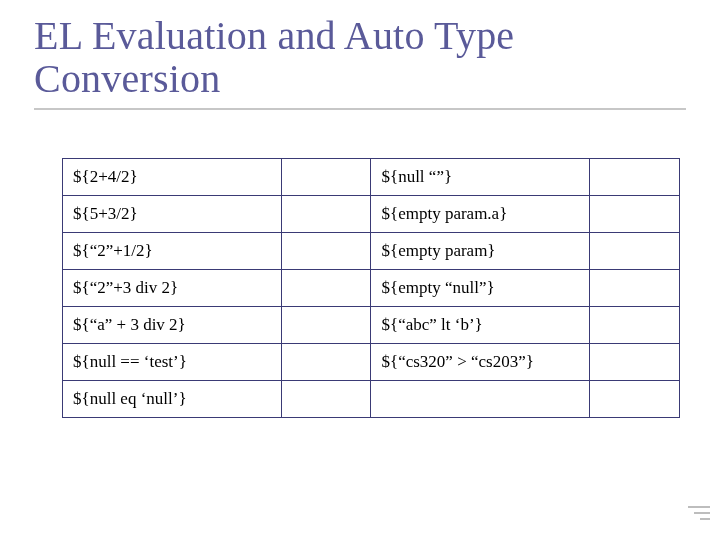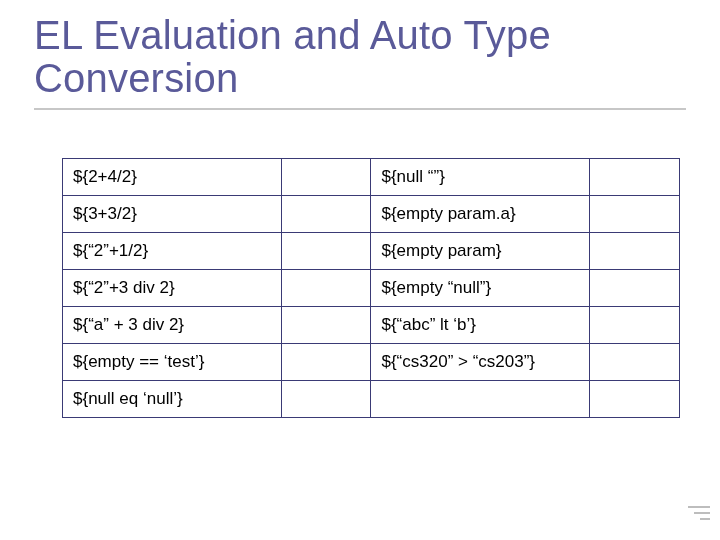--- a/index.html
+++ b/index.html
@@ -11,20 +11,21 @@
     font-family: Verdana, Geneva, sans-serif;
     color: #000;
     overflow: hidden;
   }
   .slide {
     width: 720px;
     height: 532px;
     position: relative;
     box-sizing: border-box;
     padding: 14px 34px 24px 34px;
+    font-family: Liberation Serif, serif;
   }
   .title {
     color: #5a5a99;
     font-size: 40px;
     line-height: 1.08;
     font-weight: 400;
     margin: 0;
     letter-spacing: 0.2px;
   }
   .underline {
@@ -88,21 +89,21 @@
           <col class="res">
       </colgroup>
       <tbody>
         <tr>
           <td>${2+4/2}</td>
           <td></td>
           <td>${null “”}</td>
           <td></td>
         </tr>
         <tr>
-          <td>${3+3/2}</td>
+          <td>${5+3/2}</td>
           <td></td>
           <td>${empty param.a}</td>
           <td></td>
         </tr>
         <tr>
           <td>${“2”+1/2}</td>
           <td></td>
           <td>${empty param}</td>
           <td></td>
         </tr>
@@ -112,21 +113,21 @@
           <td>${empty “null”}</td>
           <td></td>
         </tr>
         <tr>
           <td>${“a” + 3 div 2}</td>
           <td></td>
           <td>${“abc” lt ‘b’}</td>
           <td></td>
         </tr>
         <tr>
-          <td>${empty == ‘test’}</td>
+          <td>${null == ‘test’}</td>
           <td></td>
           <td>${“cs320” &gt; “cs203”}</td>
           <td></td>
         </tr>
         <tr>
           <td>${null eq ‘null’}</td>
           <td></td>
           <td></td>
           <td></td>
         </tr>

